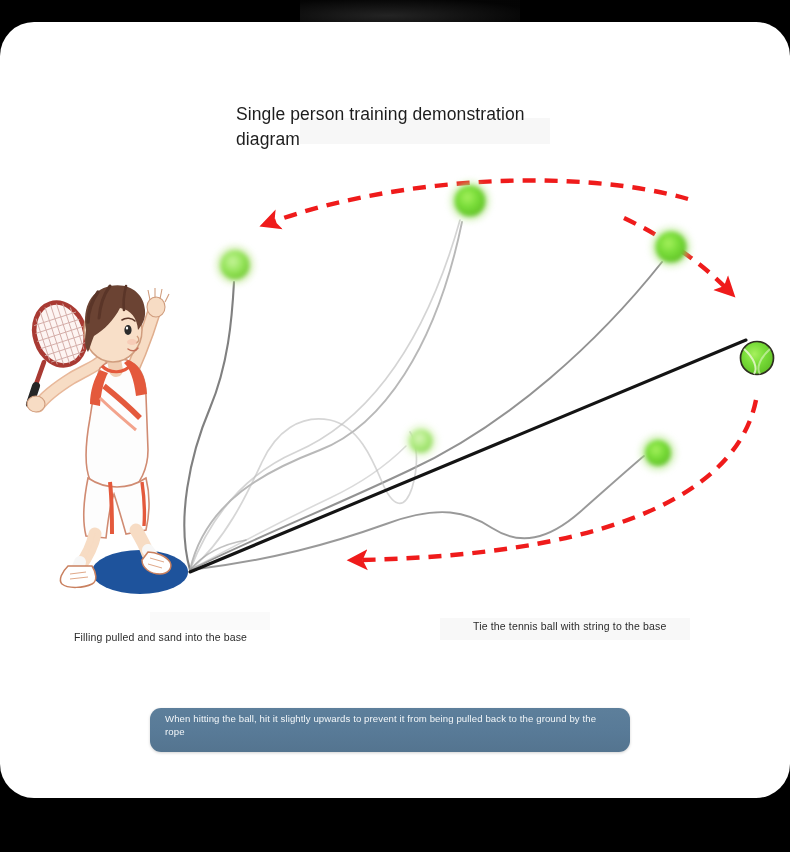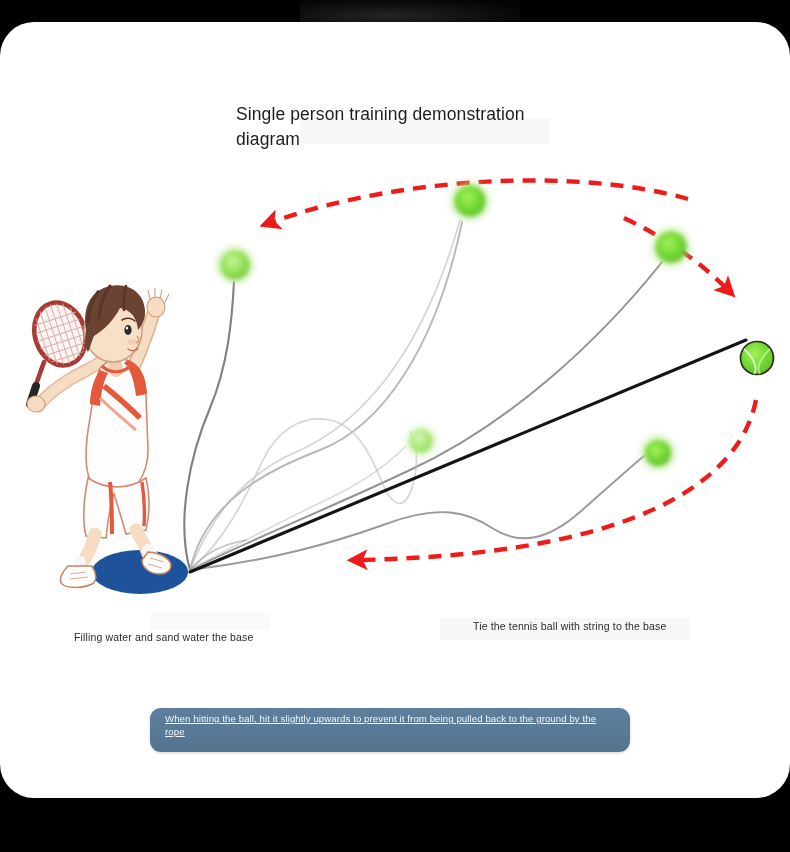--- a/index.html
+++ b/index.html
@@ -33,21 +33,21 @@
   #cap-right{left:473px;top:598px;}
 
   #infobox{
     left:150px;top:686px;width:480px;height:44px;
     background:linear-gradient(180deg,#5d7f9b 0%,#587a97 55%,#54748f 100%);
     border-radius:11px;
     box-shadow:0 1px 3px rgba(0,0,0,.18);
   }
   #infotext{
     left:165px;top:690px;width:440px;
-    font-size:9.6px;line-height:13.4px;color:#f2f6f9;letter-spacing:.1px;text-decoration:underline;
+    font-size:9.6px;line-height:13.4px;color:#f2f6f9;letter-spacing:.1px;
   }
 
   svg{display:block;}
 </style>
 </head>
 <body>
 
 <div id="stage">
 
   <div id="topsmudge" class="abs"></div>
@@ -260,21 +260,21 @@
         <path d="M137,336 C140,339 139,342 136,343" fill="none" stroke="#d09d7e" stroke-width="1.4"></path>
         <path d="M128,349 C132,352 136,351 138,348" fill="none" stroke="#c4705a" stroke-width="1.5" stroke-linecap="round"></path>
 
         <ellipse cx="132" cy="342" rx="5" ry="3" fill="#f6c0ab" opacity=".6"></ellipse>
       </g>
     </svg>
 
     <div id="title" class="abs">Single person training demonstration
 diagram</div>
 
-    <div id="cap-left" class="abs caption">Filling water and sand water the base</div>
+    <div id="cap-left" class="abs caption">Filling pulled and sand into the base</div>
 
     <div id="cap-right" class="abs caption">Tie the tennis ball with string to the base</div>
 
     <div id="infobox" class="abs"></div>
     <div id="infotext" class="abs">When hitting the ball, hit it slightly upwards to prevent it from being pulled back to the ground by the rope</div>
 
   </div>
 </div>
 
 </body></html>

